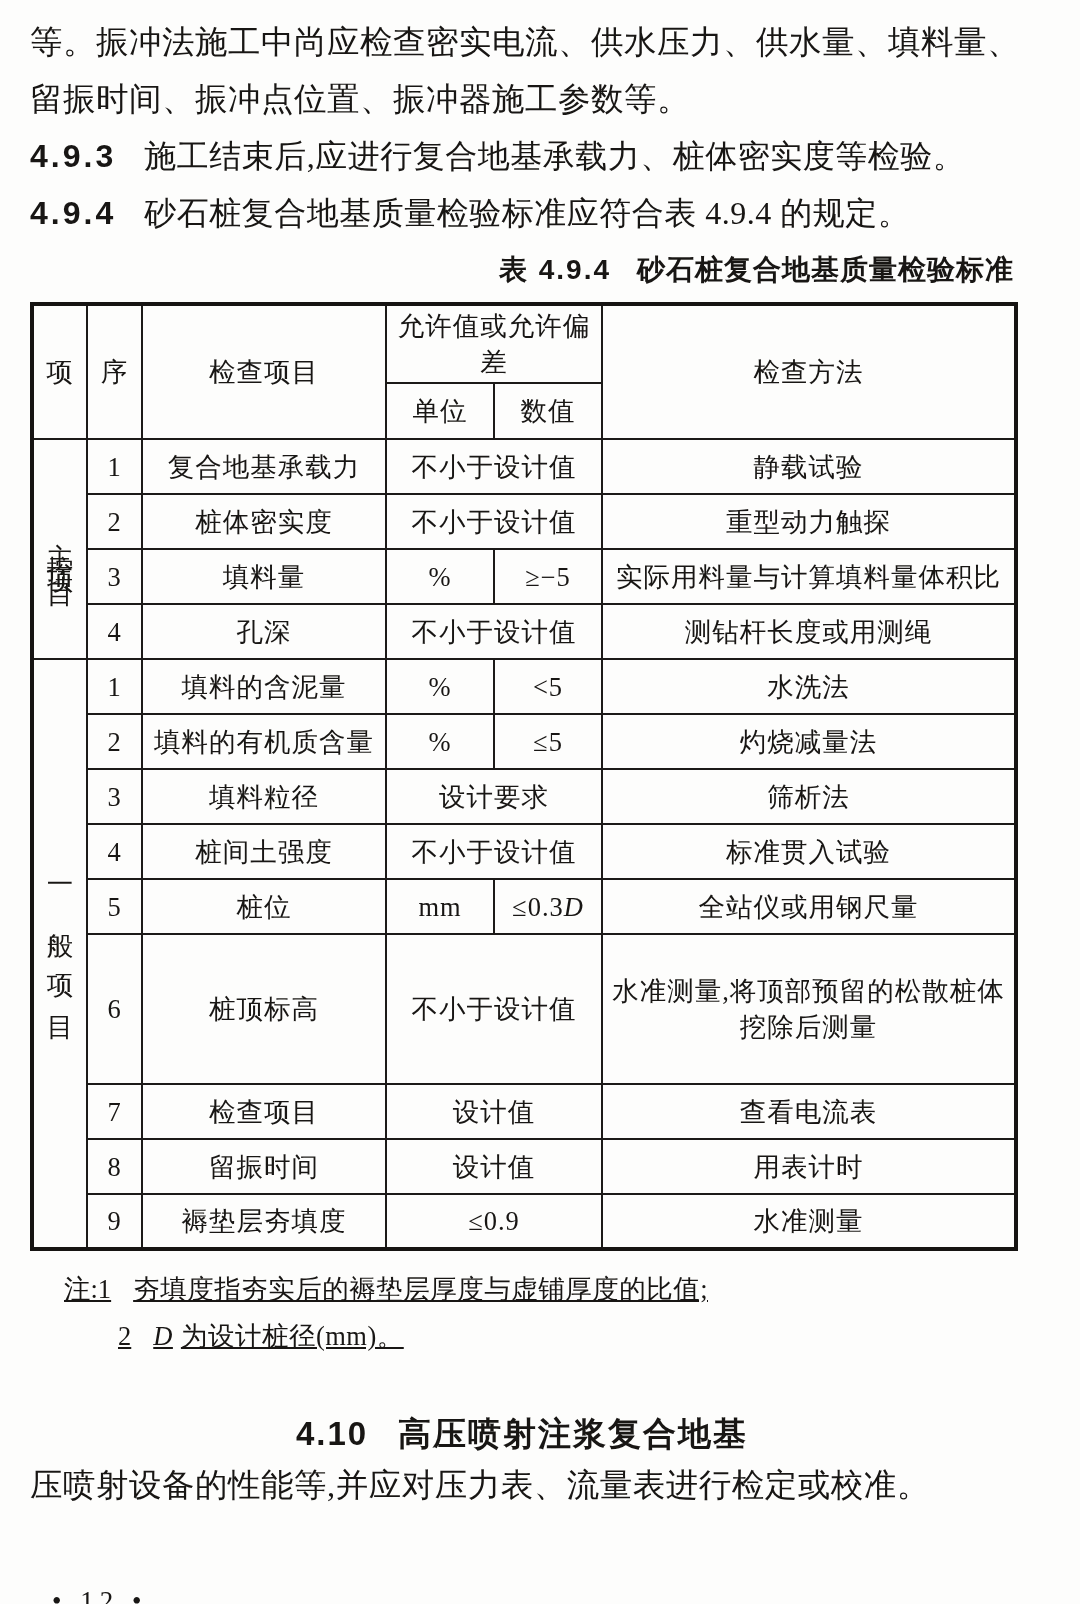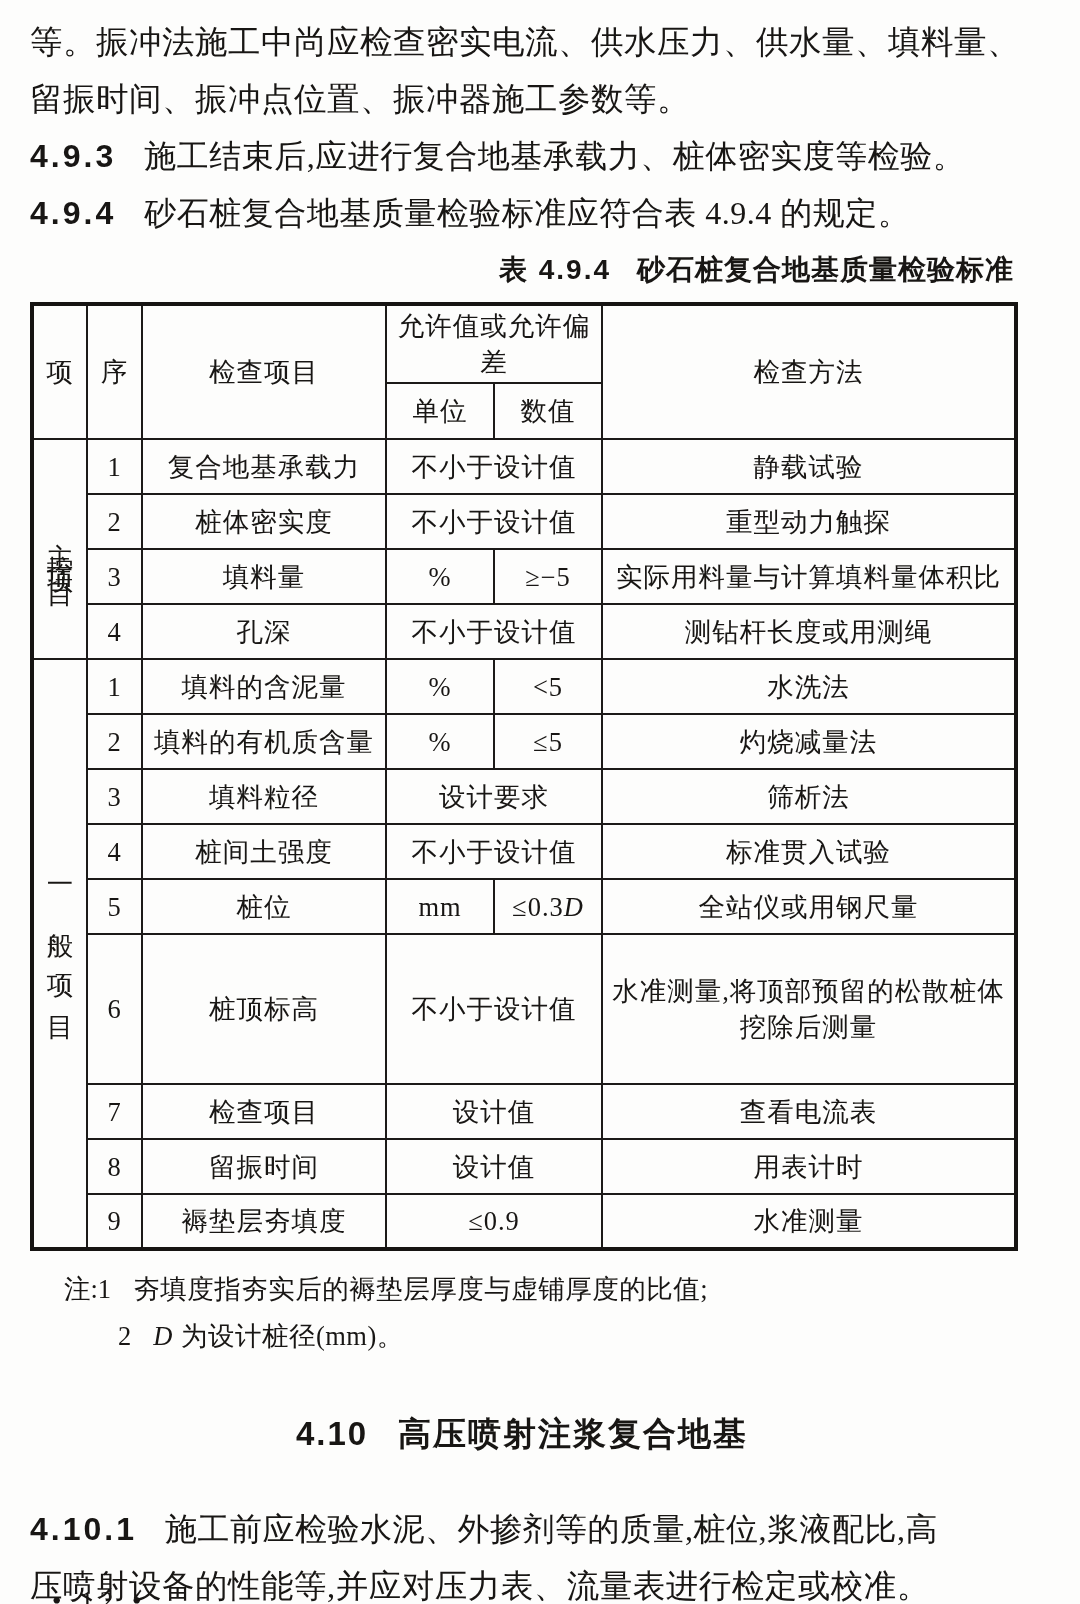--- a/index.html
+++ b/index.html
@@ -52,21 +52,21 @@
   .vlabel {
     writing-mode:vertical-rl; text-orientation:upright;
     margin:0 auto; font-size:26.5px;
   }
   .vlabel.main { letter-spacing:14px; }
   .vlabel.general { letter-spacing:42px; }
   .ivar { font-style:italic; font-family:"Liberation Serif","DejaVu Serif",serif; }
 
   
   .notes { margin-top:15px; font-size:26.5px; }
-  .note-line { display:flex; line-height:47px; }
+  .note-line { display:flex; line-height:47px;text-decoration:underline; }
   .note-label { white-space:nowrap; }
   .n1 .note-label { margin-left:34px; }
   .n2 .note-label { margin-left:88px; }
   .note-text { margin-left:22px; letter-spacing:0.5px; white-space:nowrap; }
   .note-text .ivar { margin-right:8px; }
 
   
   .sec-heading {
     margin-top:52px; text-align:center;
     font-family:"Liberation Sans","DejaVu Sans",sans-serif;
@@ -225,21 +225,18 @@
       <div class="note-line n2">
         <span class="note-label">2</span>
         <span class="note-text"><span class="ivar">D</span><span>为设计桩径(mm)。</span></span>
       </div>
     </div>
 
     <div class="sec-heading">
       <span class="sec-num">4.10</span><span>高压喷射注浆复合地基</span>
     </div>
 
-    <div class="clause p410">
-      <span class="clause-num">4.10.1</span><span>施工前应检验水泥、外掺剂等的质量,桩位,浆液配比,高</span>
-    </div>
     <div class="cont-line">压喷射设备的性能等,并应对压力表、流量表进行检定或校准。</div>
 
   </div>
 
   <div class="page-number">• 12 •</div>
 </div>
 
 </body></html>

